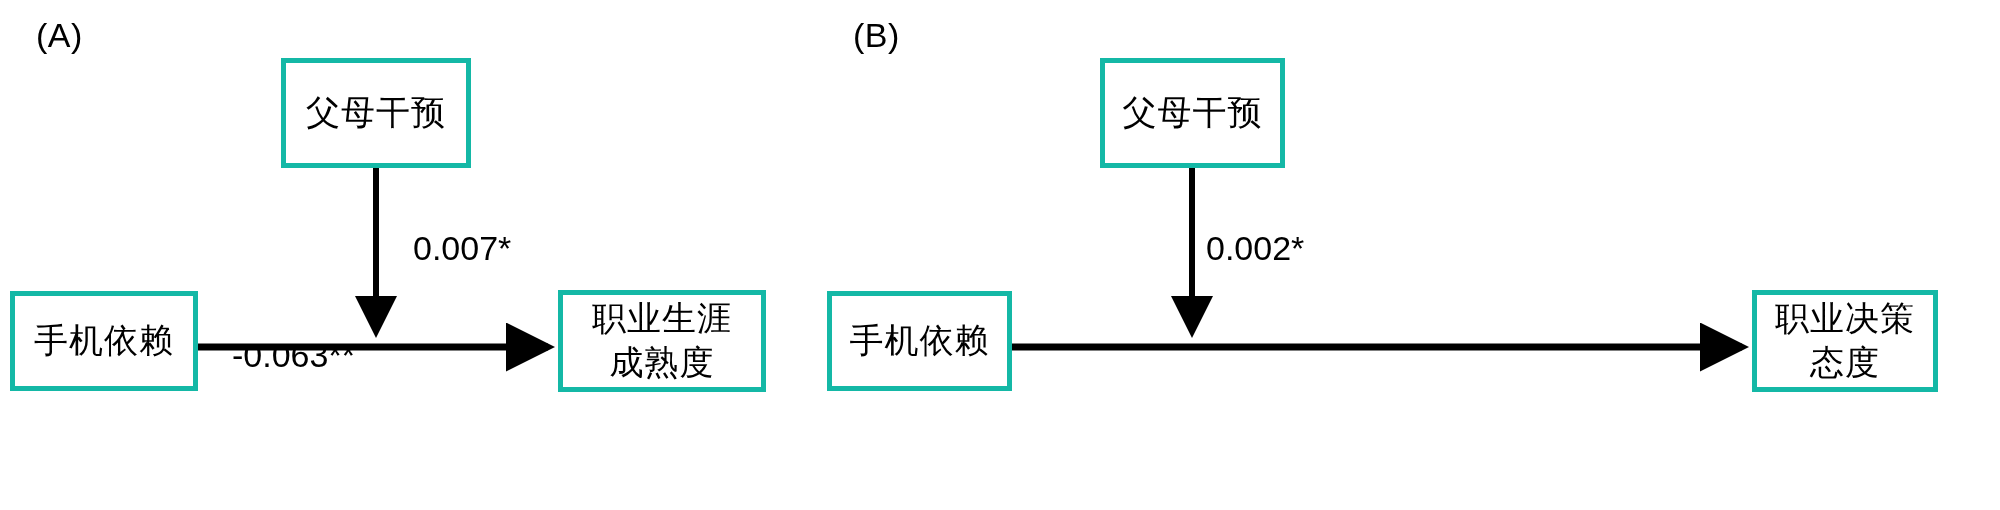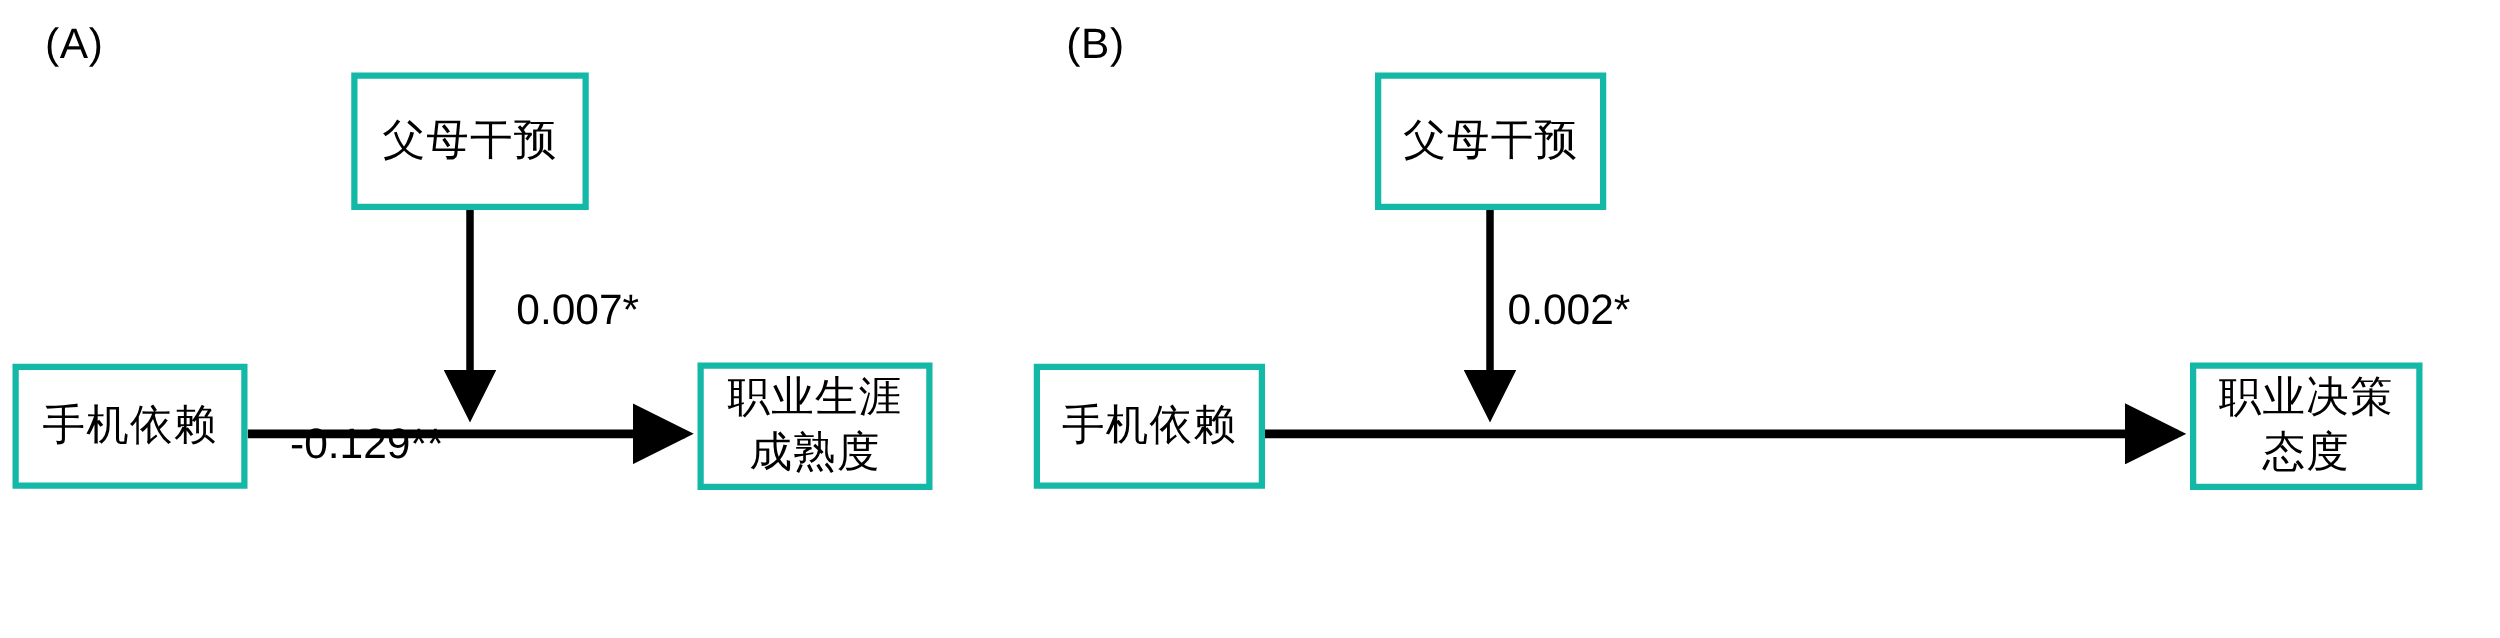--- a/index.html
+++ b/index.html
@@ -84,28 +84,28 @@
   <div class="panel-label" style="left:36px; top:18px;">(A)</div>
 
   <div class="node-box" style="left:281px; top:58px; width:190px; height:110px;">
     <span class="node-text">父母干预</span>
   </div>
 
   <div class="node-box" style="left:10px; top:291px; width:188px; height:100px;">
     <span class="node-text">手机依赖</span>
   </div>
 
-  <div class="node-box" style="left:558px; top:290px; width:188px; height:102px;">
+  <div class="node-box" style="left:558px; top:290px; width:208px; height:102px;">
     <span class="node-text">职业生涯
 成熟度</span>
   </div>
 
   <div class="edge-label" style="left:365px; top:231px;margin-left:48px;">0.007*</div>
 
-  <div class="edge-label" style="left:232px; top:338px;">-0.129**</div>
+  <div class="edge-label" style="left:232px; top:338px;">-0.063**</div>
 
   <div class="panel-label" style="left:853px; top:18px;">(B)</div>
 
   <div class="node-box" style="left:1100px; top:58px; width:185px; height:110px;">
     <span class="node-text">父母干预</span>
   </div>
 
   <div class="node-box" style="left:827px; top:291px; width:185px; height:100px;">
     <span class="node-text">手机依赖</span>
   </div>

